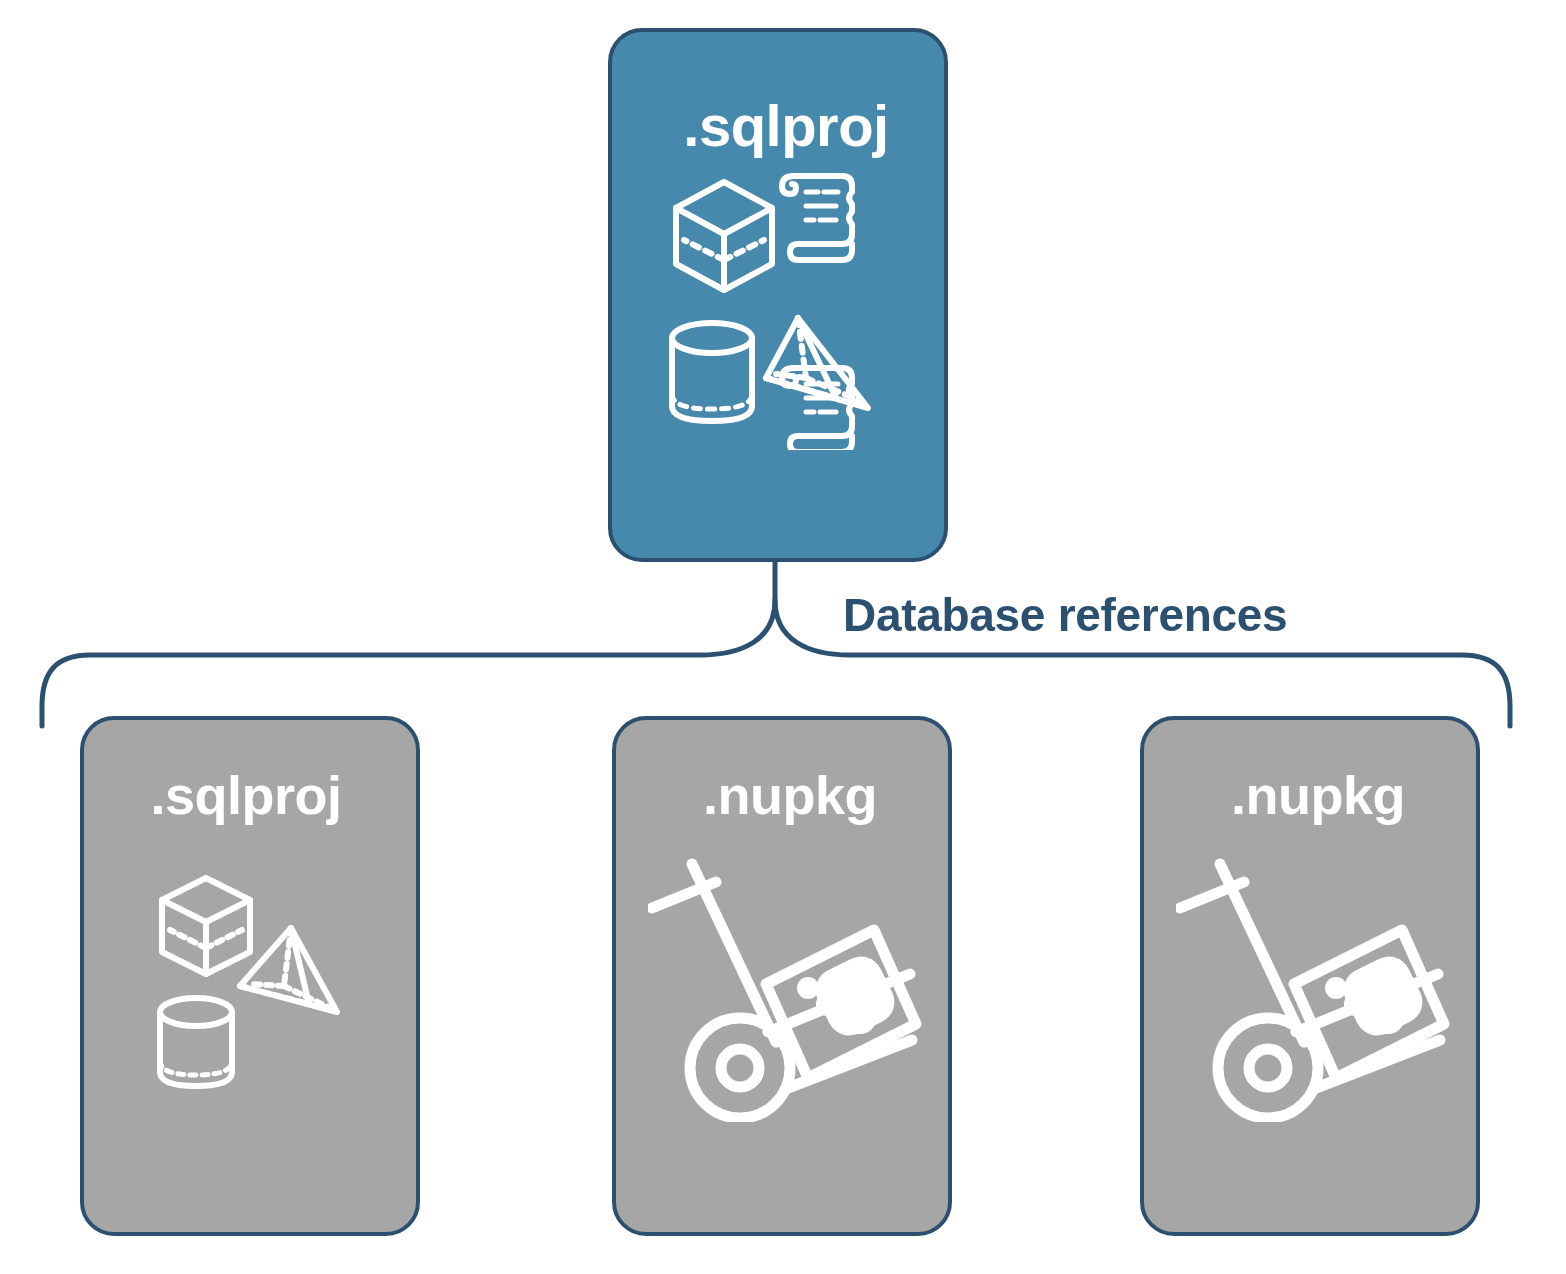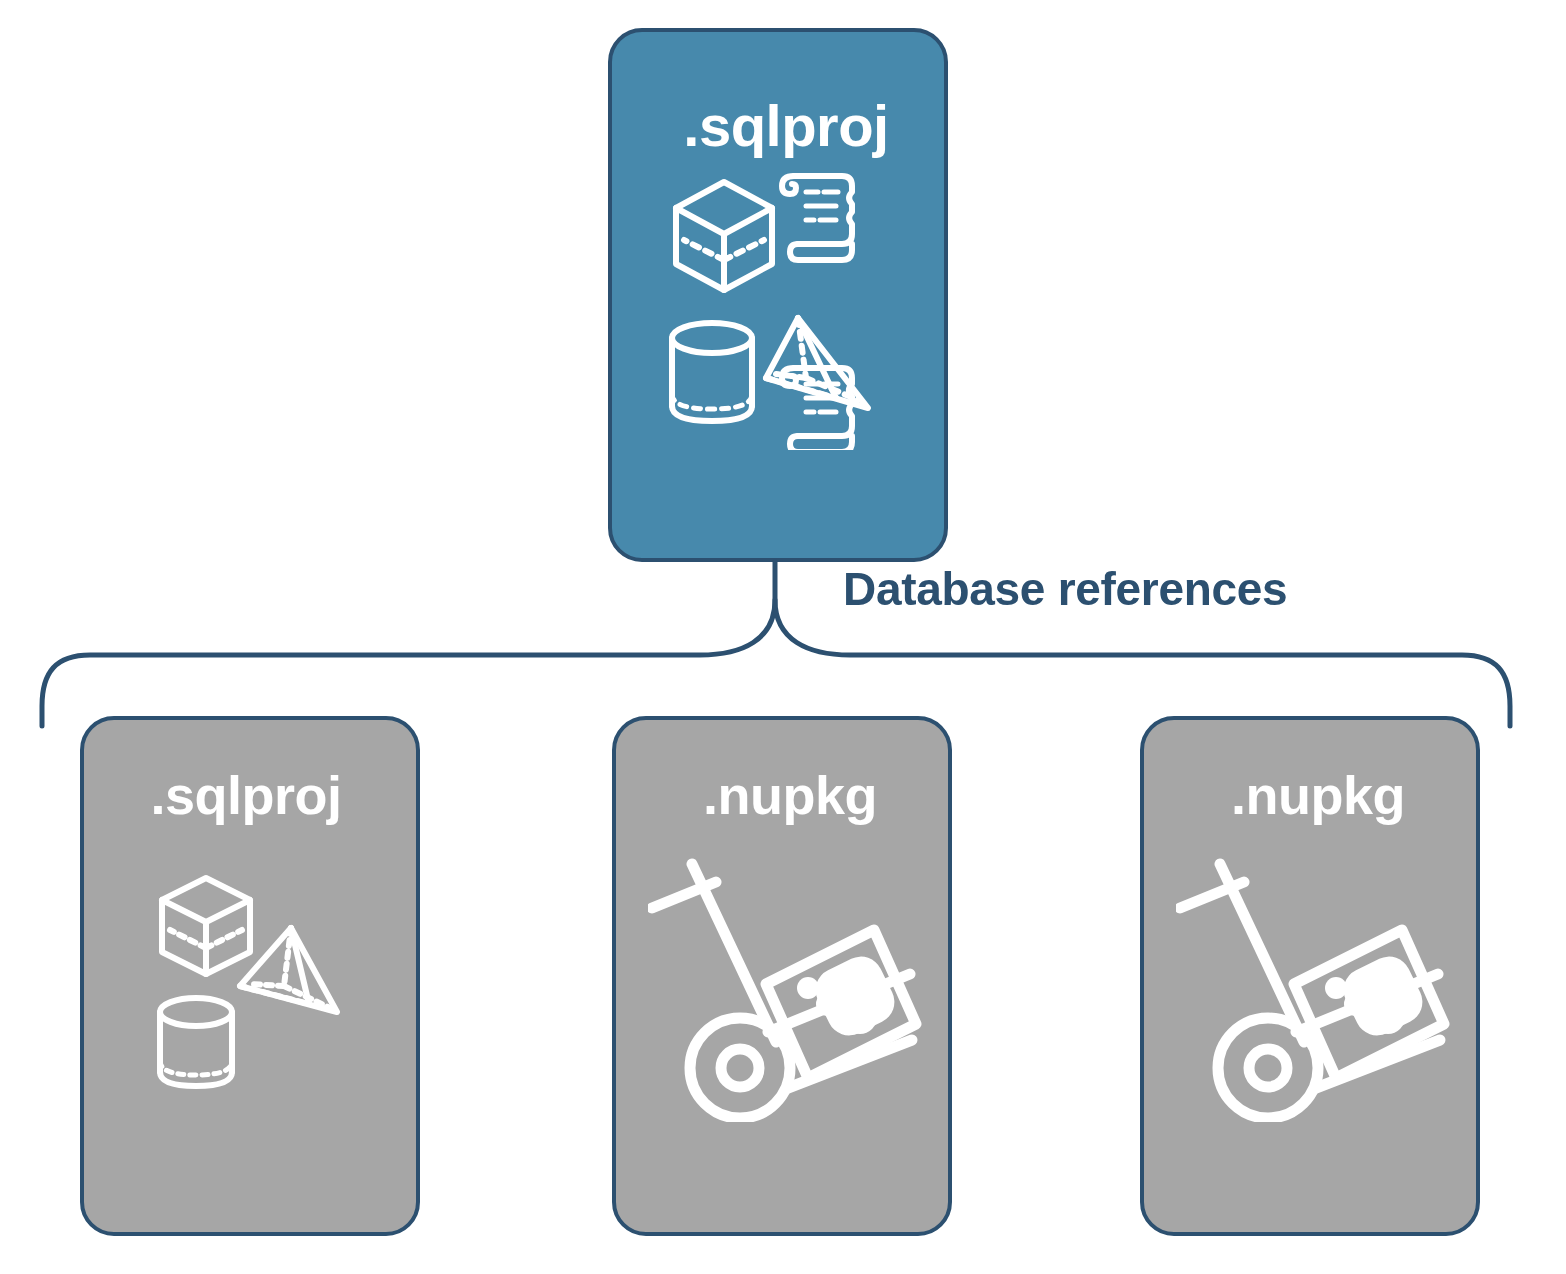--- a/index.html
+++ b/index.html
@@ -70,21 +70,21 @@
   #brace-layer {
     position: absolute;
     left: 0; top: 0;
     width: 1566px;
     height: 1274px;
     pointer-events: none;
   }
   #brace-label {
     position: absolute;
     left: 843px;
-    top: 562px;
+    top: 588px;
     font-size: 46px;
     font-weight: bold;
     color: #2c5070;
     white-space: nowrap;
     letter-spacing: -0.3px;
     user-select: none;
   }
 </style>
 </head>
 <body>

